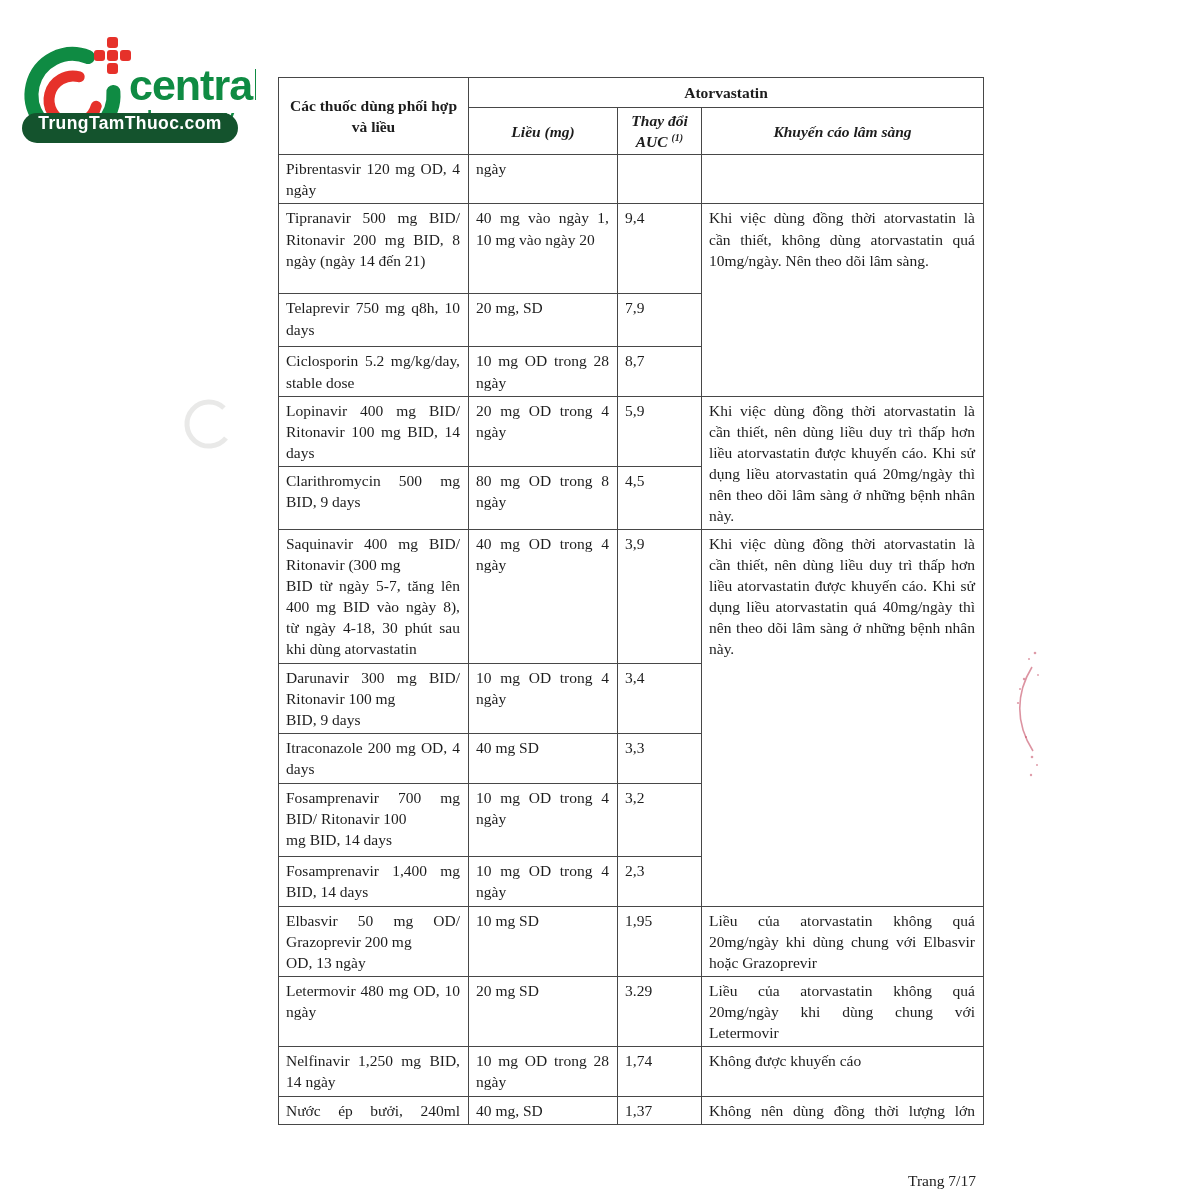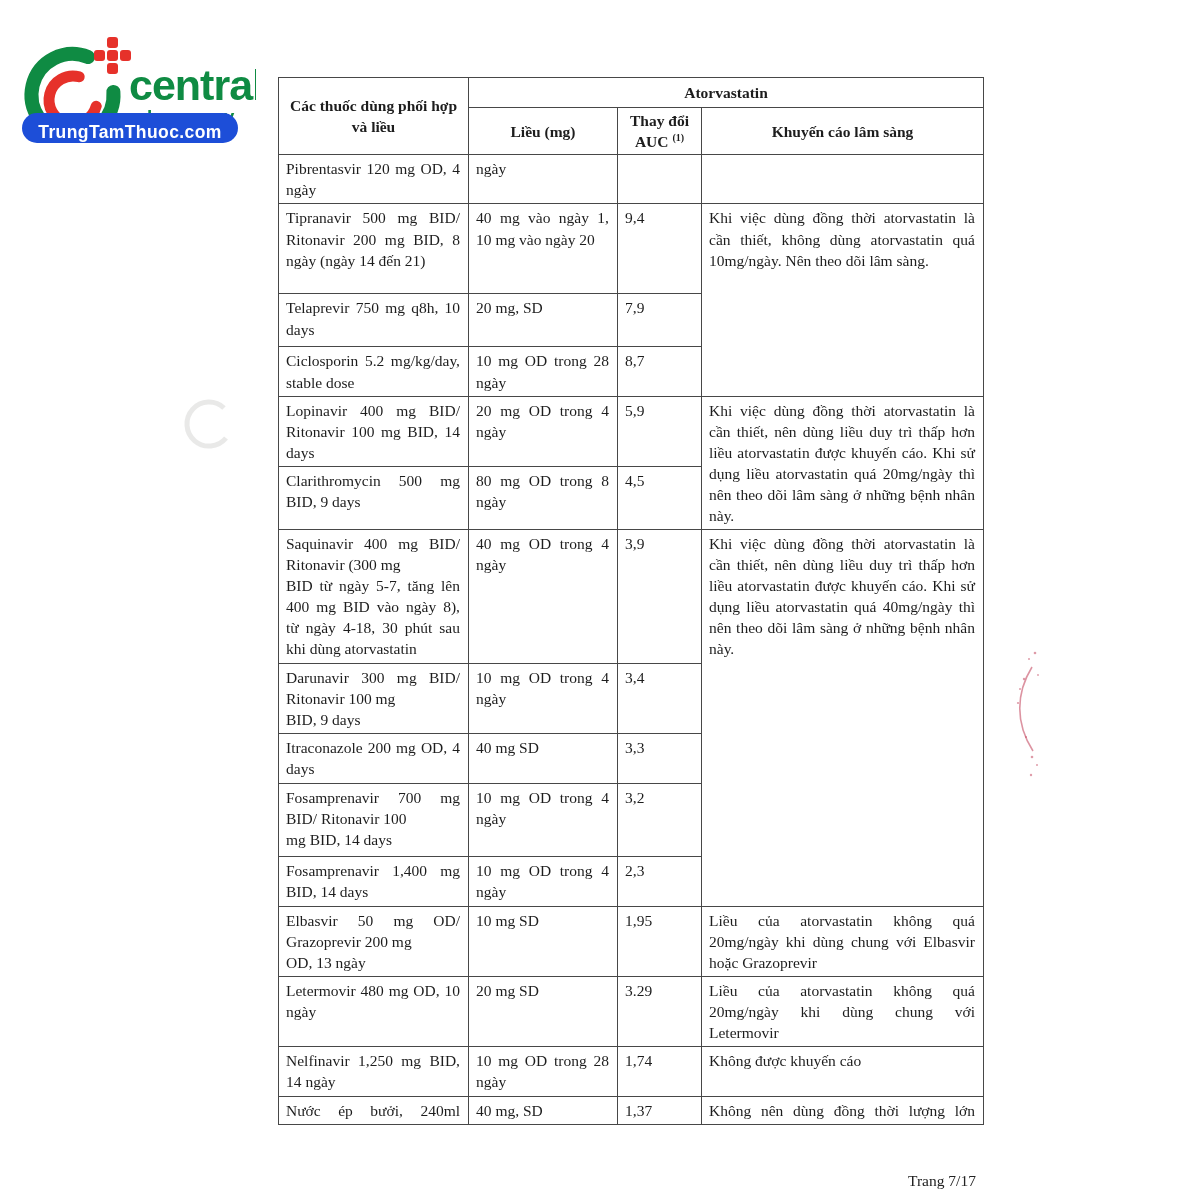--- a/index.html
+++ b/index.html
@@ -8,22 +8,22 @@
     width:1200px;height:1200px;
     background:#ffffff;
     overflow:hidden;
     font-family:"Liberation Serif","DejaVu Serif",serif;
     color:#1d1d1d;
   }
   
   .logo{position:absolute;left:16px;top:28px;width:240px;height:120px;}
   .banner{
     position:absolute;left:22px;top:113px;width:216px;height:30px;
-    background:#1d4ed8;border-radius:16px;
-    display:flex;align-items:flex-end;justify-content:center;
+    background:#14532d;border-radius:16px;
+    display:flex;align-items:flex-start;justify-content:center;
     color:#ffffff;font-family:"Liberation Sans","DejaVu Sans",sans-serif;
     font-weight:bold;font-size:17.5px;letter-spacing:.4px;
   }
   
   table.itx{
     position:absolute;left:278px;top:77px;
     width:705px;border-collapse:collapse;table-layout:fixed;
     font-size:15.5px;line-height:1.36;color:#1d1d1d;
   }
   table.itx td, table.itx th{
@@ -35,21 +35,21 @@
   table.itx th{
     text-align:center;vertical-align:middle;font-weight:bold;
     padding:2px 4px;
   }
   td.j{text-align:justify;white-space:pre-line;}
   td.auc{padding-left:9px;}
   td.rec{text-align:justify;white-space:pre-line;padding:3px 10px 3px 9px;}
   td.mid{vertical-align:middle;}
   td.jlast{text-align:justify;text-align-last:justify;}
   sup{font-size:10px;}
-  tr.hr1{height:30px;} tr.hr2{height:44px;}
+  tr.hr1{height:30px;} tr.hr2{height:44px;font-style:italic;}
   tr.r1{height:48px;}  tr.r2{height:90px;}  tr.r3{height:53px;}
   tr.r4{height:49px;}  tr.r5{height:68px;}  tr.r6{height:63px;}
   tr.r7{height:128px;margin-left:28px;} tr.r8{height:69px;}  tr.r9{height:50px;}
   tr.r10{height:73px;} tr.r11{height:50px;} tr.r12{height:70px;}
   tr.r13{height:70px;} tr.r14{height:50px;margin-top:33px;} tr.r15{height:24px;}
   
   .footer{
     position:absolute;left:908px;top:1131px;
     font-size:15.5px;color:#222;margin-top:41px;
   }

